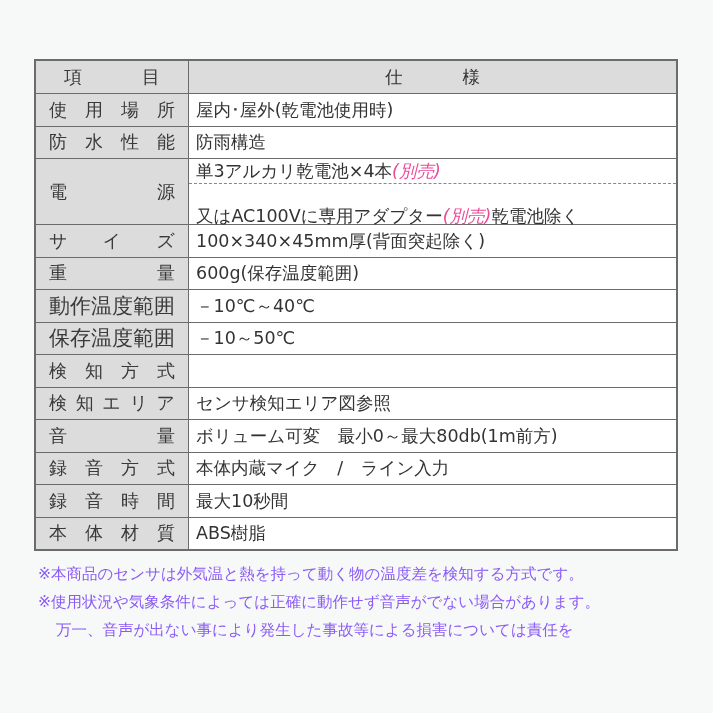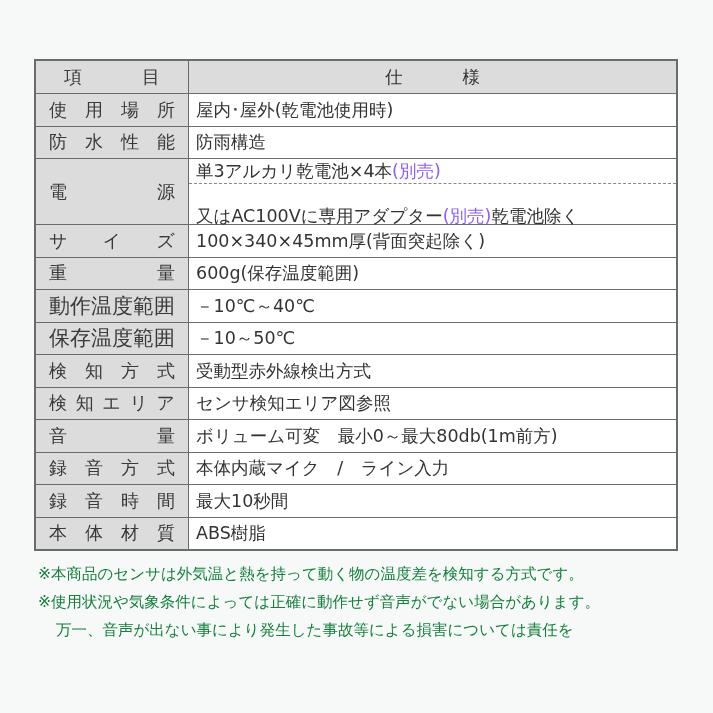--- a/index.html
+++ b/index.html
@@ -63,27 +63,27 @@
     display: flex;
     flex-direction: column;
     gap: 20px;
   }
   .value-stack .value {
     flex: 1;
   }
   .value-stack .value.first {
     border-bottom: 1.5px dashed #888;
   }
-  .red { color: #8b5cf6; }
+  .red { color: #ec4899; font-style: italic; }
   .notes {
     position: absolute;
     left: 38px; top: 560px;
     width: 650px;
     font-size: 15.5px;
-    color: #15803d;
+    color: #8b5cf6;
     line-height: 28px;
   }
   .notes .line { white-space: nowrap; }
   .notes .indent { padding-left: 18px; }
 </style>
 </head>
 <body>
 
 <div class="spec-table">
 
@@ -163,21 +163,20 @@
     <div class="value">－10～50℃</div>
   </div>
 
   <div class="row">
     <div class="label">
       <span>検</span>
       <span>知</span>
       <span>方</span>
       <span>式</span>
     </div>
-    <div class="value">受動型赤外線検出方式</div>
   </div>
 
   <div class="row">
     <div class="label">
       <span>検</span>
       <span>知</span>
       <span>エ</span>
       <span>リ</span>
       <span>ア</span>
     </div>

